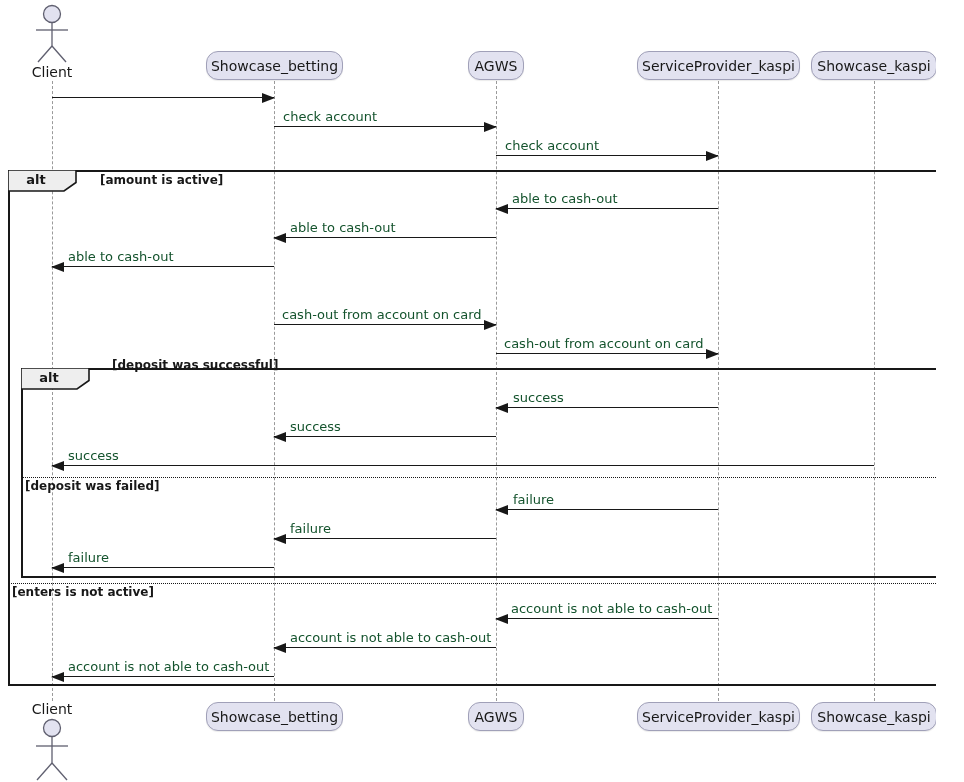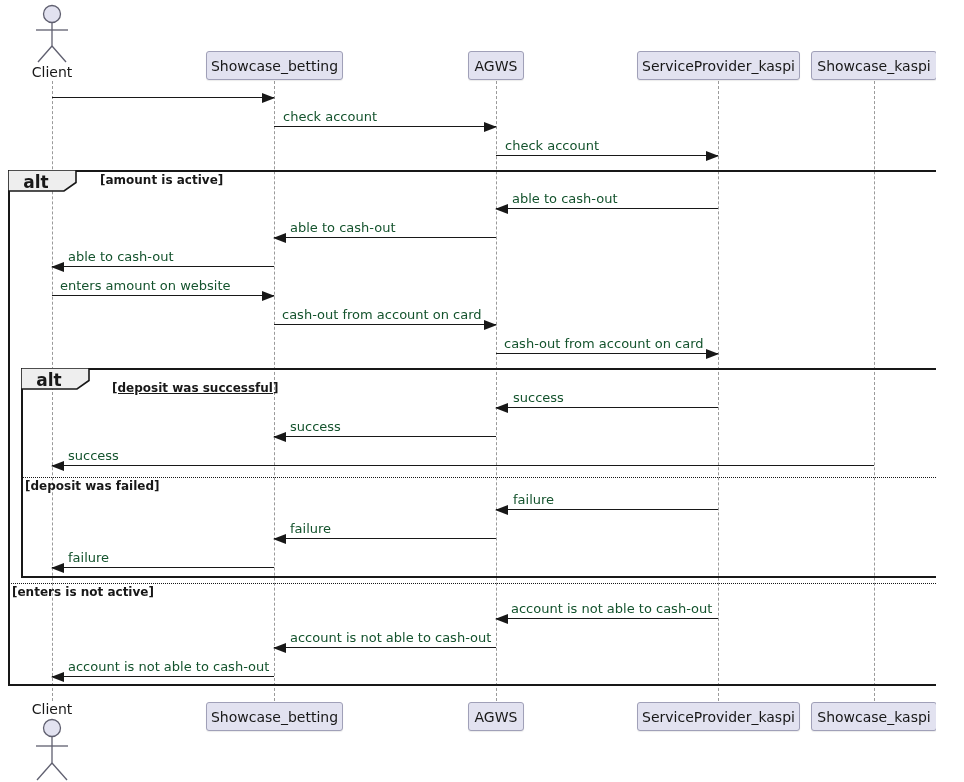--- a/index.html
+++ b/index.html
@@ -4,36 +4,36 @@
 <style>
   html,body{margin:0;padding:0;background:#ffffff;}
   #canvas{
     position:relative;width:936px;height:782px;background:#ffffff;overflow:hidden;
     font-family:"DejaVu Sans","Liberation Sans",sans-serif;color:#181818;
   }
   
   .lifeline{position:absolute;top:81px;height:620px;width:0;border-left:1px dashed #9a9a9a;z-index:1;}
   
   .pbox{
-    position:absolute;height:27px;background:#E2E2F0;border:1px solid #A0A0B8;border-radius:3px;
+    position:absolute;height:27px;background:#E2E2F0;border:1px solid #A0A0B8;border-radius:12px;
     display:flex;align-items:center;justify-content:center;font-size:14px;z-index:4;box-shadow:0 1px 1px rgba(0,0,0,0.08);
   }
   
   .actor-label{position:absolute;width:60px;text-align:center;font-size:14px;z-index:4;}
   
   .msg{position:absolute;height:20px;z-index:3;}
   .msg-label{position:absolute;bottom:3px;white-space:nowrap;font-size:13px;color:#14532d;}
   .msg-line{position:absolute;left:0;right:0;bottom:0;border-top:1px solid #181818;}
   .msg-head{position:absolute;bottom:-5px;width:0;height:0;border-top:5px solid transparent;border-bottom:5px solid transparent;}
   .msg-head.right{right:-1px;border-left:13px solid #181818;}
   .msg-head.left{left:-1px;border-right:13px solid #181818;}
   
   .frame{position:absolute;border:2px solid #181818;z-index:2;background:transparent;}
   .frag-op{position:absolute;z-index:3;}
-  .frag-op .op-text{position:absolute;left:0;top:2px;width:56px;text-align:center;font-weight:bold;font-size:17px;}
+  .frag-op .op-text{position:absolute;left:0;top:2px;width:56px;text-align:center;font-weight:bold;font-size:13px;}
   .guard{position:absolute;font-weight:bold;font-size:12px;white-space:nowrap;z-index:3;}
   .divider{position:absolute;border-top:1px dotted #181818;z-index:2;}
 </style>
 </head>
 <body>
 
 <div id="canvas">
 
   <div class="lifeline" style="left:52px;"></div>
   <div class="lifeline" style="left:274px;"></div>
@@ -66,21 +66,21 @@
   <div class="divider" style="left:8px;top:583px;width:946px;"></div>
   <div class="guard" style="left:12px;top:585px;">[enters is not active]</div>
 
   <div class="frame" style="left:21px;top:368px;width:925px;height:206px;"></div>
   <div class="frag-op" style="left:21px;top:368px;width:70px;height:22px;">
     <svg width="70" height="22" viewBox="0 0 70 22">
       <path d="M0,0 L68,0 L68,12.5 L56,21 L0,21 Z" fill="#EEEEEE" stroke="#181818" stroke-width="1.6"></path>
     </svg>
     <div class="op-text">alt</div>
   </div>
-  <div class="guard" style="left:112px;top:381px;text-decoration:underline;">[deposit was successful]</div>
+  <div class="guard" style="left:112px;top:358px;">[deposit was successful]</div>
   <div class="divider" style="left:21px;top:477px;width:925px;"></div>
   <div class="guard" style="left:25px;top:479px;text-align:right;">[deposit was failed]</div>
 
   <div class="msg" style="left:52px;top:78px;width:222px;">
     <div class="msg-label" style="left:8px;"></div>
     <div class="msg-line"></div>
     <div class="msg-head right"></div>
   </div>
 
   <div class="msg" style="left:274px;top:107px;width:222px;">
@@ -106,25 +106,20 @@
     <div class="msg-line"></div>
     <div class="msg-head left"></div>
   </div>
 
   <div class="msg" style="left:52px;top:247px;width:222px;">
     <div class="msg-label" style="left:16px;">able to cash-out</div>
     <div class="msg-line"></div>
     <div class="msg-head left"></div>
   </div>
 
-  <div class="msg" style="left:52px;top:276px;width:222px;">
-    <div class="msg-label" style="left:8px;">enters amount on website</div>
-    <div class="msg-line"></div>
-    <div class="msg-head right"></div>
-  </div>
 
   <div class="msg" style="left:274px;top:305px;width:222px;">
     <div class="msg-label" style="left:8px;">cash-out from account on card</div>
     <div class="msg-line"></div>
     <div class="msg-head right"></div>
   </div>
 
   <div class="msg" style="left:496px;top:334px;width:222px;">
     <div class="msg-label" style="left:8px;">cash-out from account on card</div>
     <div class="msg-line"></div>

